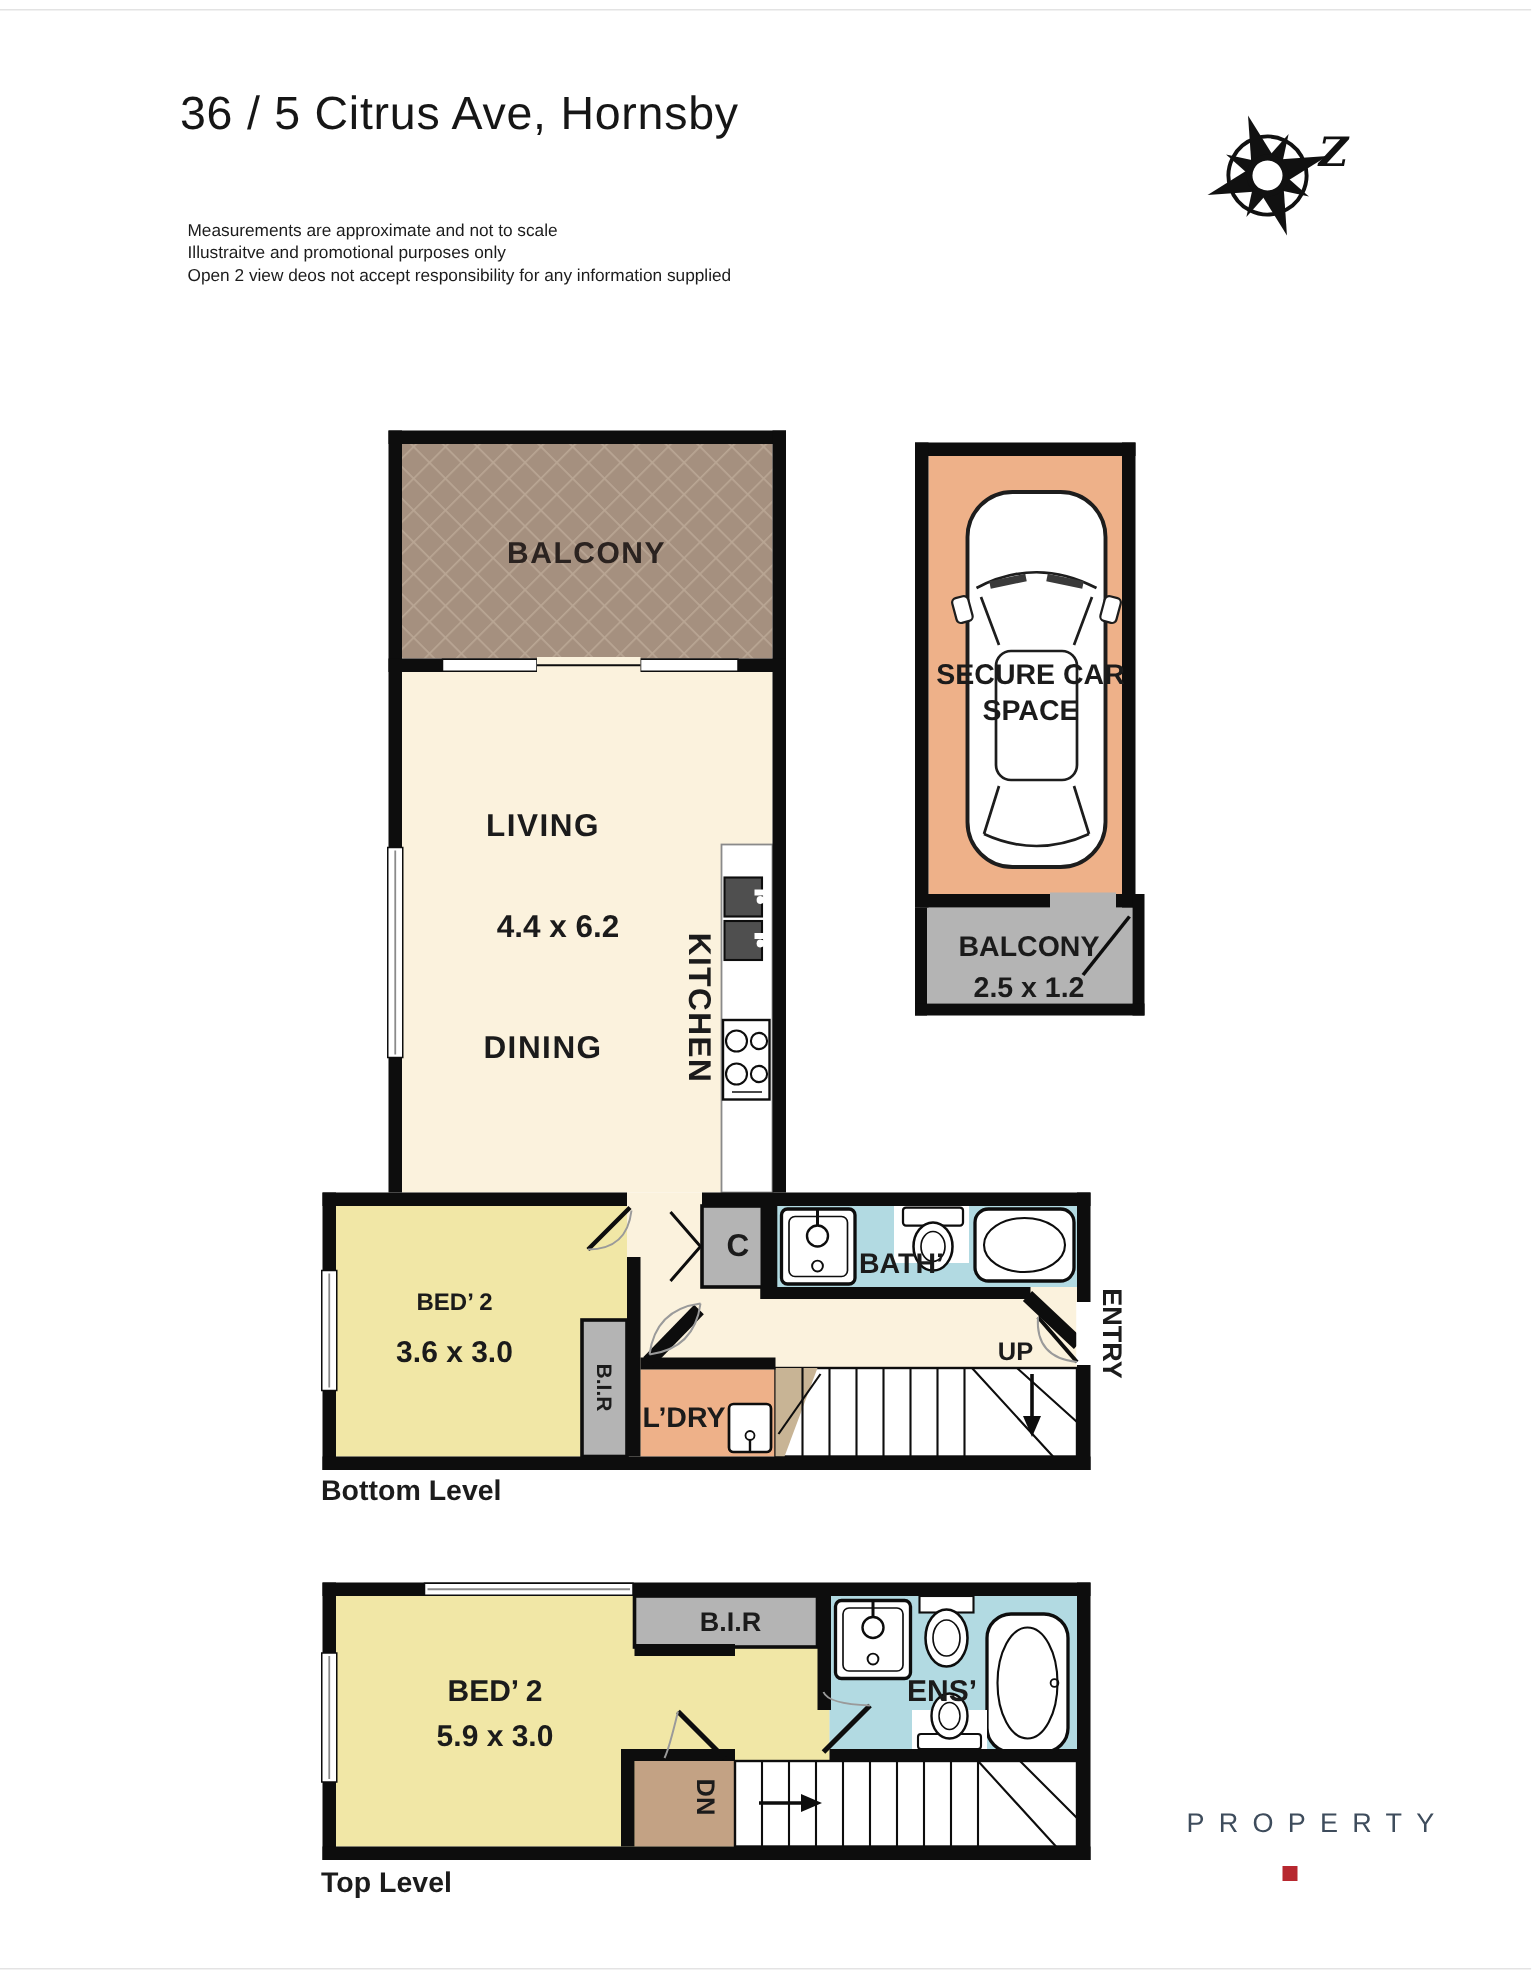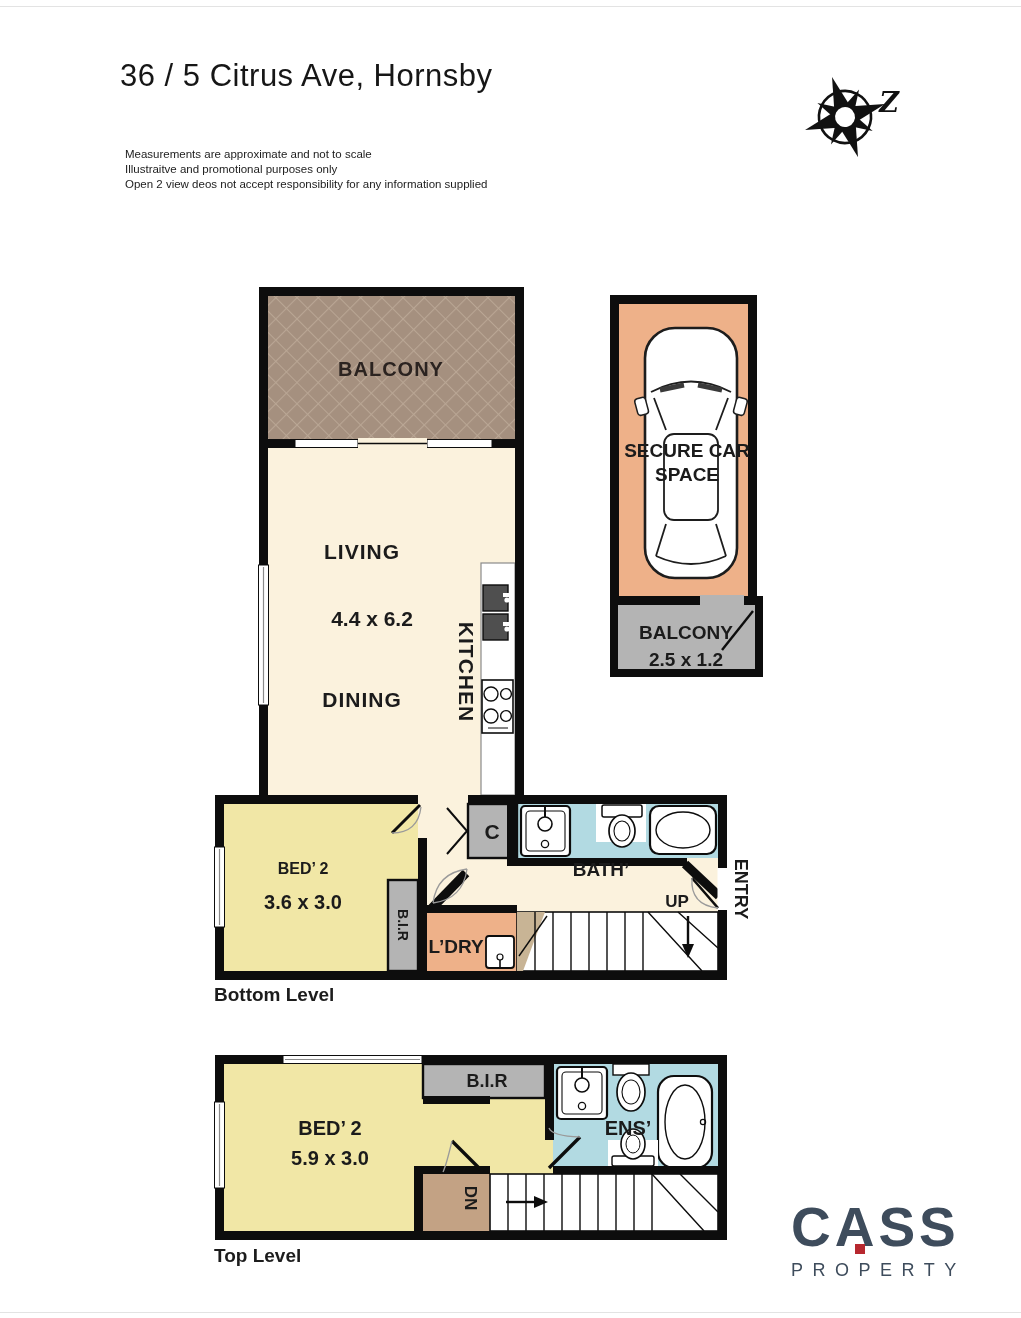--- a/index.html
+++ b/index.html
@@ -284,34 +284,33 @@
   <span class="lbl" style="left:391px;top:369px;font-size:20px;letter-spacing:1px;color:#2b2320">BALCONY</span>
   <span class="lbl" style="left:362px;top:551px;font-size:21px;letter-spacing:1px">LIVING</span>
   <span class="lbl" style="left:372px;top:618px;font-size:21px">4.4 x 6.2</span>
   <span class="lbl" style="left:362px;top:699px;font-size:21px;letter-spacing:1px">DINING</span>
   <span class="lbl rot" style="left:466px;top:672px;font-size:21px;letter-spacing:1px">KITCHEN</span>
   <span class="lbl" style="left:303px;top:869px;font-size:16px">BED’ 2</span>
   <span class="lbl" style="left:303px;top:902px;font-size:20px">3.6 x 3.0</span>
   <span class="lbl rot" style="left:403px;top:925px;font-size:14px">B.I.R</span>
   <span class="lbl" style="left:456px;top:946px;font-size:19px">L’DRY</span>
   <span class="lbl" style="left:492px;top:831px;font-size:21px">C</span>
-  <span class="lbl" style="left:601px;top:869px;font-size:19px">BATH’</span>
+  <span class="lbl" style="left:601px;top:843px;font-size:19px">BATH’</span>
   <span class="lbl" style="left:677px;top:901px;font-size:17px;font-weight:600">UP</span>
   <span class="lbl rot" style="left:741px;top:889px;font-size:18px">ENTRY</span>
   <div class="caption" style="left:214px;top:984px">Bottom Level</div>
 
   <span class="lbl" id="carspace-label" style="left:687px;top:463px;font-size:19px">SECURE CAR SPACE</span>
   <span class="lbl" style="left:686px;top:632px;font-size:19px">BALCONY</span>
   <span class="lbl" style="left:686px;top:659px;font-size:19px">2.5 x 1.2</span>
 
   <span class="lbl" style="left:330px;top:1128px;font-size:20px">BED’ 2</span>
   <span class="lbl" style="left:330px;top:1158px;font-size:20px">5.9 x 3.0</span>
   <span class="lbl" style="left:487px;top:1081px;font-size:18px">B.I.R</span>
   <span class="lbl" style="left:628px;top:1128px;font-size:20px">ENS’</span>
   <span class="lbl rot" style="left:470px;top:1198px;font-size:17px">DN</span>
   <div class="caption" style="left:214px;top:1245px">Top Level</div>
 
   <div id="logo">
-    <div id="logo-text">CASS</div>
     <div id="logo-dot"></div>
     <div id="logo-sub">PROPERTY</div>
   </div>
 </div>
 
 </body></html>

